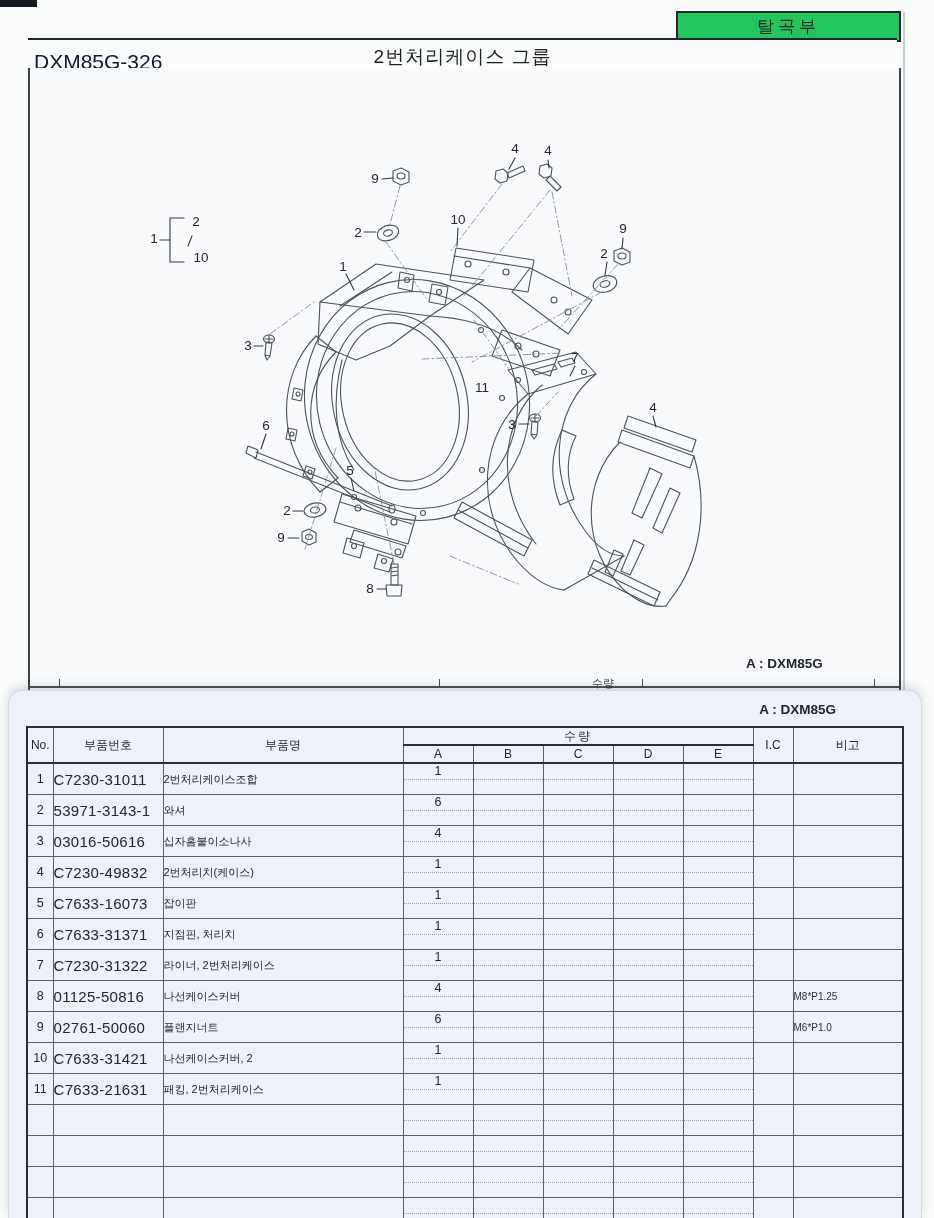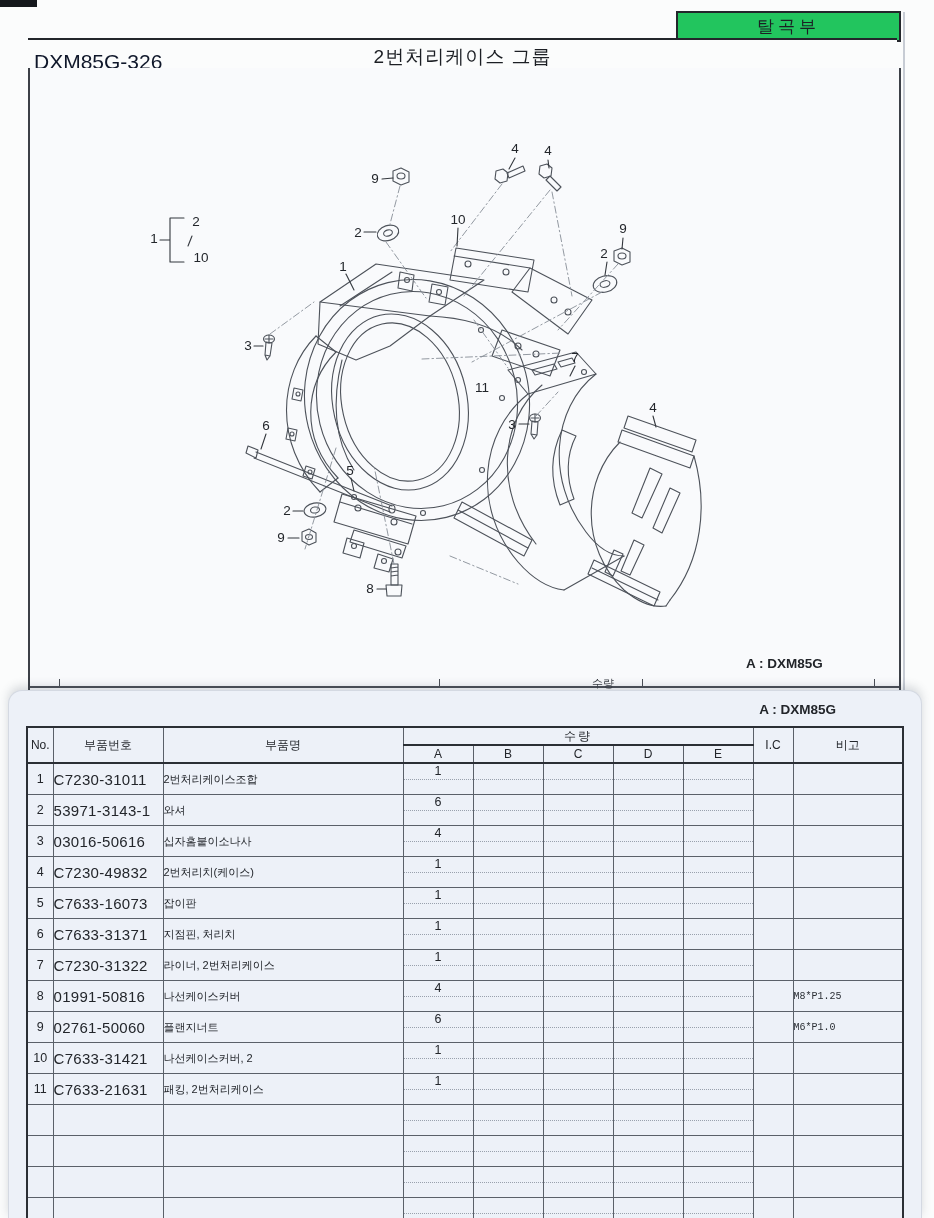--- a/index.html
+++ b/index.html
@@ -43,21 +43,21 @@
   table.parts thead th{font-weight:normal;font-size:12px;height:16px;line-height:16px;text-align:center;
                        border-bottom:2px solid #2b2f35;}
   table.parts thead tr.sub th{border-bottom:2px solid #2b2f35;}
   table.parts td{height:30px;}
   td.c-no{text-align:center;}
   td.c-pn{padding-left:7px;font-size:15px;letter-spacing:.3px;}
   td.c-name{padding-left:8px;font-size:11px;}
   td.c-qty{position:relative;}
   td.c-qty::after{content:"";position:absolute;left:0;right:0;top:15px;border-top:1px dotted #99a1ad;}
   td.c-qty .qv{position:absolute;left:0;right:0;top:0;height:15px;line-height:14px;text-align:center;font-size:12.5px;}
-  td.c-rem{font-family:Liberation Mono, monospace;font-size:10px;padding-left:3px;color:#2c3036;}
+  td.c-rem{font-family:Liberation Sans, sans-serif;font-size:10px;padding-left:3px;color:#2c3036;}
   th[data-name="col-qty-header"]{letter-spacing:2px;}
 </style>
 </head>
 <body>
 
 <div class="sheet" data-name="scanned-page">
   <div class="corner-mark" data-name="scan-artifact-mark"></div>
   <div class="page-edge" data-name="page-edge-line"></div>
 
   <div class="tab-box" data-name="section-tab">
@@ -370,21 +370,21 @@
             </td>
             <td class="c-qty" data-name="row-qty-b"></td>
             <td class="c-qty" data-name="row-qty-c"></td>
             <td class="c-qty" data-name="row-qty-d"></td>
             <td class="c-qty" data-name="row-qty-e"></td>
             <td data-name="row-ic"></td>
             <td class="c-rem" data-name="row-remark"></td>
           </tr>
           <tr data-name="table-row">
             <td class="c-no" data-name="row-no">8</td>
-            <td class="c-pn" data-name="row-part-no">01991-50816</td>
+            <td class="c-pn" data-name="row-part-no">01125-50816</td>
             <td class="c-name" data-name="row-part-name">나선케이스커버</td>
             <td class="c-qty" data-name="row-qty-a">
               <div class="qv" data-name="qty-value">4</div>
             </td>
             <td class="c-qty" data-name="row-qty-b"></td>
             <td class="c-qty" data-name="row-qty-c"></td>
             <td class="c-qty" data-name="row-qty-d"></td>
             <td class="c-qty" data-name="row-qty-e"></td>
             <td data-name="row-ic"></td>
             <td class="c-rem" data-name="row-remark">M8*P1.25</td>

